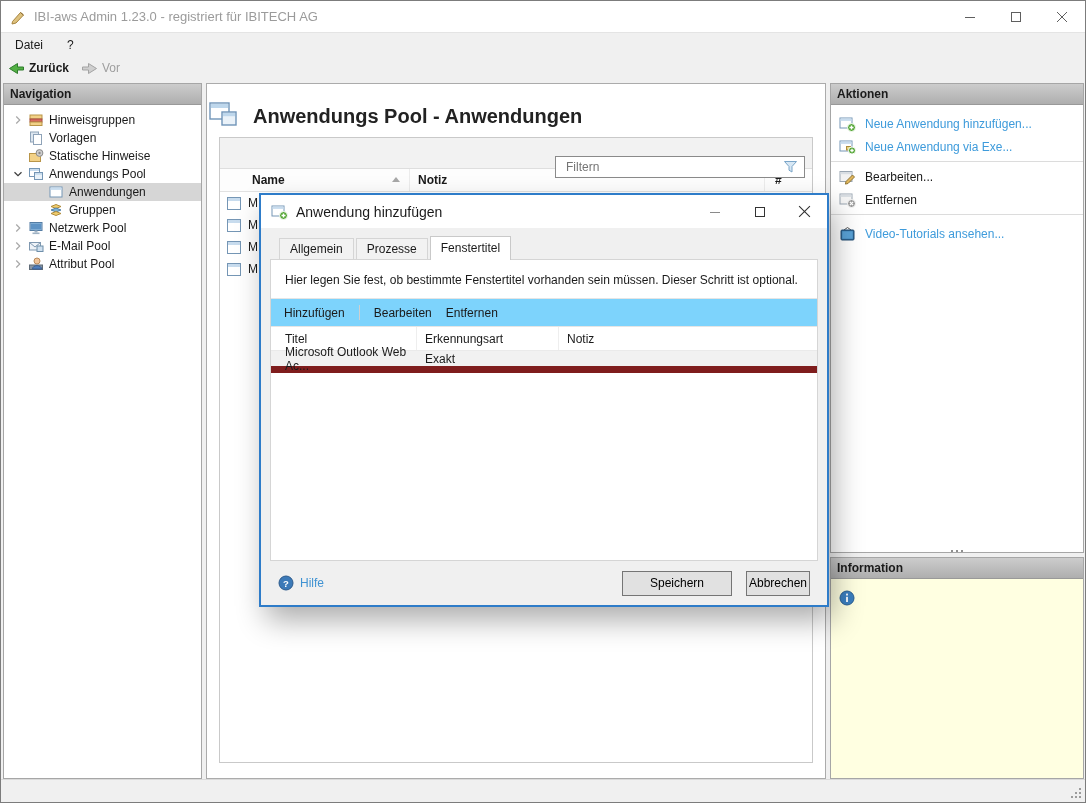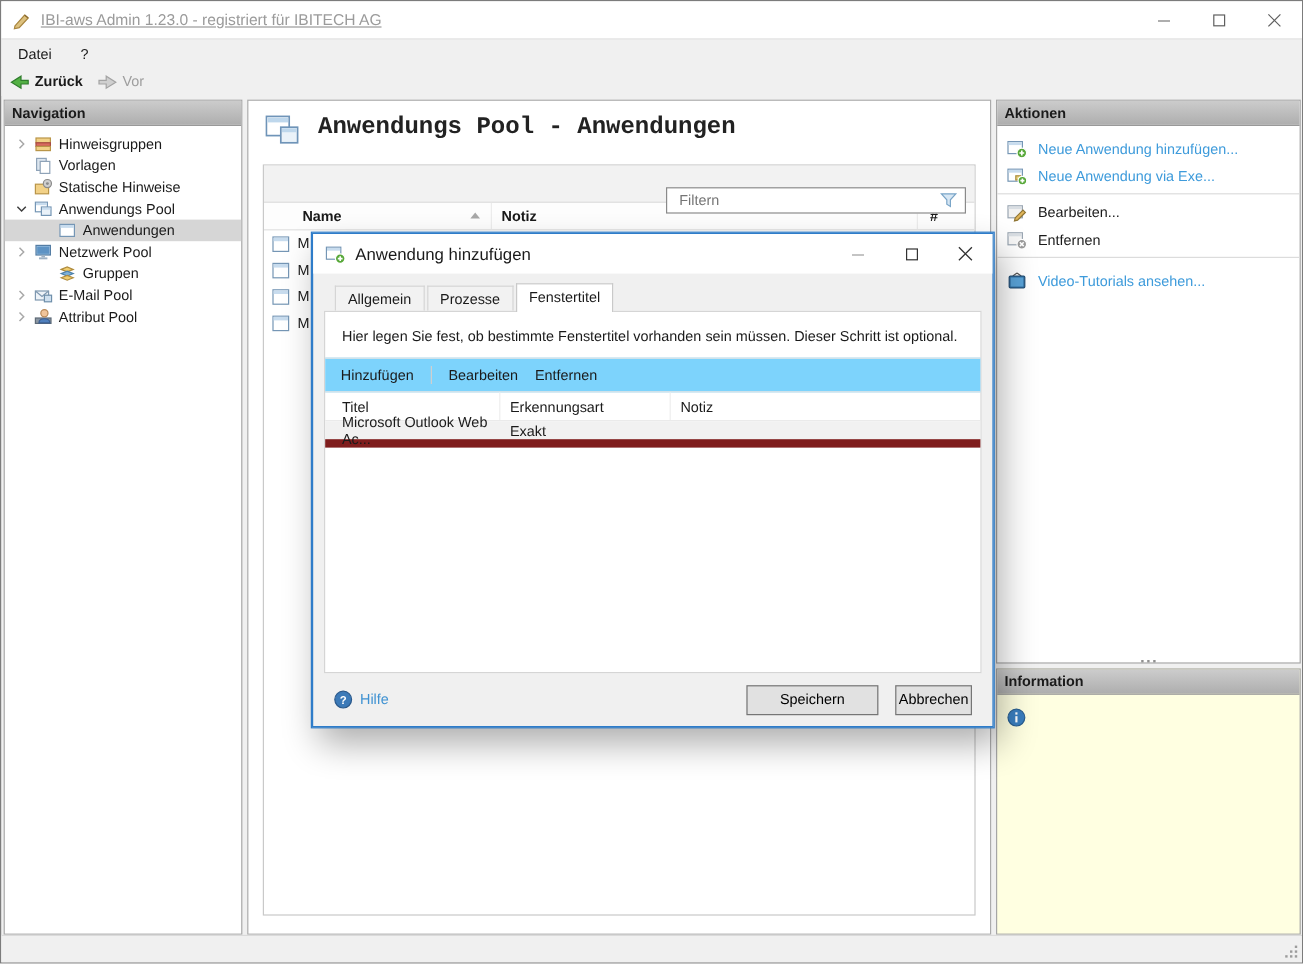--- a/index.html
+++ b/index.html
@@ -6,21 +6,21 @@
   *{box-sizing:border-box;}
   .window{
     position:relative;width:1086px;height:803px;background:#f0f0f0;
     border:1px solid #7c7c7c;overflow:hidden;
     font-family:"Liberation Sans",sans-serif;font-size:12px;color:#1a1a1a;
   }
   
   .titlebar{position:absolute;left:0;top:0;right:0;height:31px;background:#fff;
     display:flex;align-items:center;padding-left:8px;}
   .titlebar .app-ico{width:18px;height:18px;margin-right:7px;flex:none;}
-  .titlebar .title{color:#9b9b9b;font-size:13px;text-decoration:underline;}
+  .titlebar .title{color:#9b9b9b;font-size:13px;}
   .win-controls{margin-left:auto;display:flex;height:100%;}
   .win-btn{width:46px;height:100%;display:flex;align-items:center;justify-content:center;color:#5f5f5f;}
   
   .menubar{position:absolute;left:0;top:31px;right:0;height:24px;background:#f0f0f0;
     border-top:1px solid #e4e4e4;display:flex;align-items:center;padding-left:14px;}
   .menu-item{margin-right:24px;}
   .toolbar{position:absolute;left:0;top:55px;right:0;height:24px;background:#f0f0f0;
     display:flex;align-items:center;padding-left:7px;}
   .tool-btn{display:flex;align-items:center;gap:4px;margin-right:12px;}
   .tool-btn svg{width:17px;height:15px;}
@@ -36,21 +36,21 @@
   .tree{padding-top:6px;}
   .tree-item{height:18px;display:flex;align-items:center;cursor:default;}
   .tree-item.selected{background:#d6d6d6;}
   .expander{width:16px;height:16px;margin-left:6px;flex:none;display:flex;align-items:center;justify-content:center;}
   .tree-item.lvl1 .expander{margin-left:26px;}
   .tico{width:16px;height:16px;margin:0 5px 0 2px;flex:none;}
   .tree-label{white-space:nowrap;}
   
   .main-panel{position:absolute;left:205px;top:82px;width:620px;bottom:23px;
     background:#fff;border:1px solid #ababab;}
-  .main-title-row{display:flex;align-items:flex-start;padding:11px 0 0 14px;height:44px;font-family:Liberation Mono, monospace;}
+  .main-title-row{display:flex;align-items:flex-end;padding:11px 0 0 2px;height:44px;}
   .main-title-row .big-ico{width:30px;height:27px;margin-right:14px;flex:none;}
   .main-title{font-size:20px;font-weight:600;color:#222;}
   .grid-region{position:absolute;left:12px;right:12px;top:53px;bottom:15px;border:1px solid #c9c9c9;background:#fff;}
   .filter-strip{height:31px;background:#f2f2f2;border-bottom:1px solid #dedede;position:relative;}
   .filter-box{position:absolute;left:335px;right:7px;top:18px;height:22px;background:#fff;
     border:1px solid #8a8a8a;display:flex;align-items:center;padding:0 6px 0 8px;}
   .filter-input{border:none;outline:none;flex:1;font:inherit;color:#444;background:transparent;}
   .filter-box svg{width:15px;height:14px;flex:none;}
   .grid-header{display:flex;height:23px;align-items:center;border-bottom:1px solid #e2e2e2;background:#fdfdfd;font-weight:bold;}
   .gh-cell{height:100%;display:flex;align-items:center;}
@@ -226,43 +226,43 @@
 
       <div class="tree-item lvl1 selected">
         <span class="expander"></span>
         <span class="tico"><svg viewBox="0 0 16 16">
               <rect x="2" y="3" width="12" height="10" fill="#fff" stroke="#7596b5"></rect>
               <rect x="2.5" y="3.5" width="11" height="2.4" fill="#c8dcee"></rect>
             </svg></span>
         <span class="tree-label">Anwendungen</span>
       </div>
 
+      <div class="tree-item lvl1">
+        <span class="expander"></span>
+        <span class="tico"><svg viewBox="0 0 16 16">
+              <path d="M3 4.5 L8 2.5 L13 4.5 L8 6.5 z" fill="#f0cd6e" stroke="#b08c3c"></path>
+              <path d="M3 8 L8 6 L13 8 L8 10 z" fill="#7fb2d8" stroke="#4f82ab"></path>
+              <path d="M3 11.5 L8 9.5 L13 11.5 L8 13.5 z" fill="#f0cd6e" stroke="#b08c3c"></path>
+            </svg></span>
+        <span class="tree-label">Gruppen</span>
+      </div>
+
       <div class="tree-item">
         <span class="expander">
             <svg width="14" height="14" viewBox="0 0 16 16">
               <path d="M6 4 l4 4 -4 4" stroke="#a8a8a8" stroke-width="1.4" fill="none"></path>
             </svg>
           </span>
         <span class="tico"><svg viewBox="0 0 16 16">
               <rect x="2" y="2.5" width="12" height="8" fill="#9fc4e4" stroke="#547da4"></rect>
               <rect x="3" y="3.5" width="10" height="6" fill="#5e93c4"></rect>
               <rect x="6.5" y="10.5" width="3" height="2" fill="#9fb2c4"></rect>
               <rect x="4.5" y="12.5" width="7" height="1.6" fill="#9fb2c4"></rect>
             </svg></span>
         <span class="tree-label">Netzwerk Pool</span>
-      </div>
-
-      <div class="tree-item lvl1">
-        <span class="expander"></span>
-        <span class="tico"><svg viewBox="0 0 16 16">
-              <path d="M3 4.5 L8 2.5 L13 4.5 L8 6.5 z" fill="#f0cd6e" stroke="#b08c3c"></path>
-              <path d="M3 8 L8 6 L13 8 L8 10 z" fill="#7fb2d8" stroke="#4f82ab"></path>
-              <path d="M3 11.5 L8 9.5 L13 11.5 L8 13.5 z" fill="#f0cd6e" stroke="#b08c3c"></path>
-            </svg></span>
-        <span class="tree-label">Gruppen</span>
       </div>
 
       <div class="tree-item">
         <span class="expander">
             <svg width="14" height="14" viewBox="0 0 16 16">
               <path d="M6 4 l4 4 -4 4" stroke="#a8a8a8" stroke-width="1.4" fill="none"></path>
             </svg>
           </span>
         <span class="tico"><svg viewBox="0 0 16 16">
               <rect x="1.5" y="4.5" width="11" height="7.5" fill="#eef3f8" stroke="#7f98b0"></rect>

